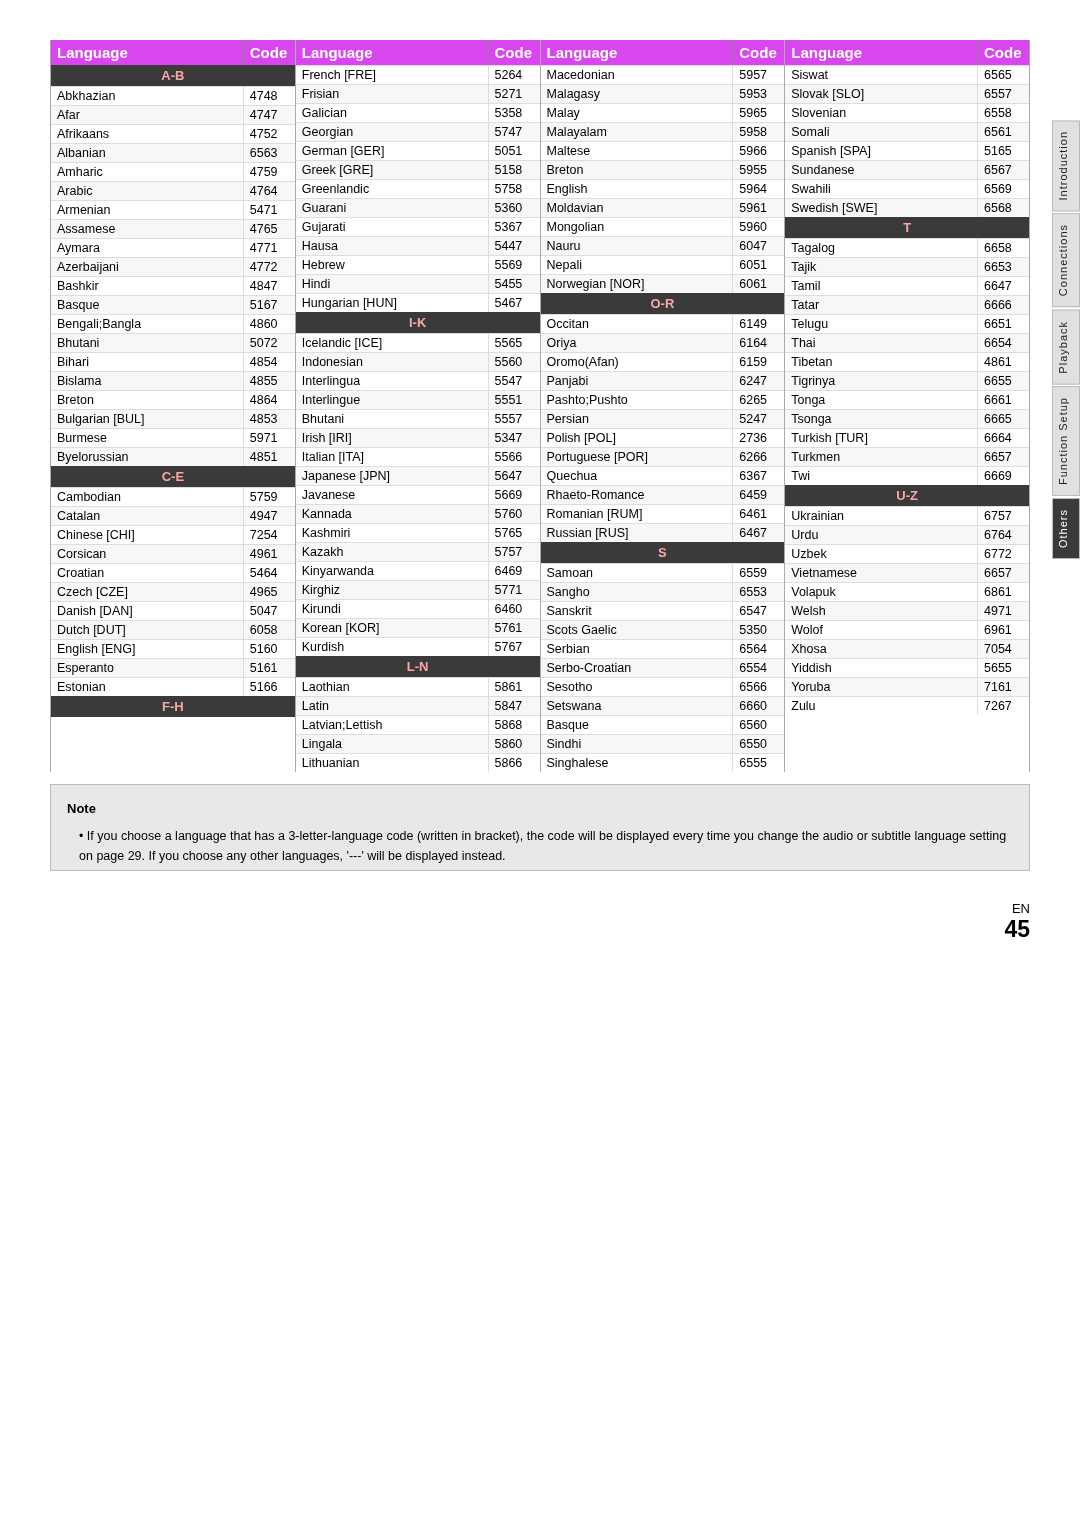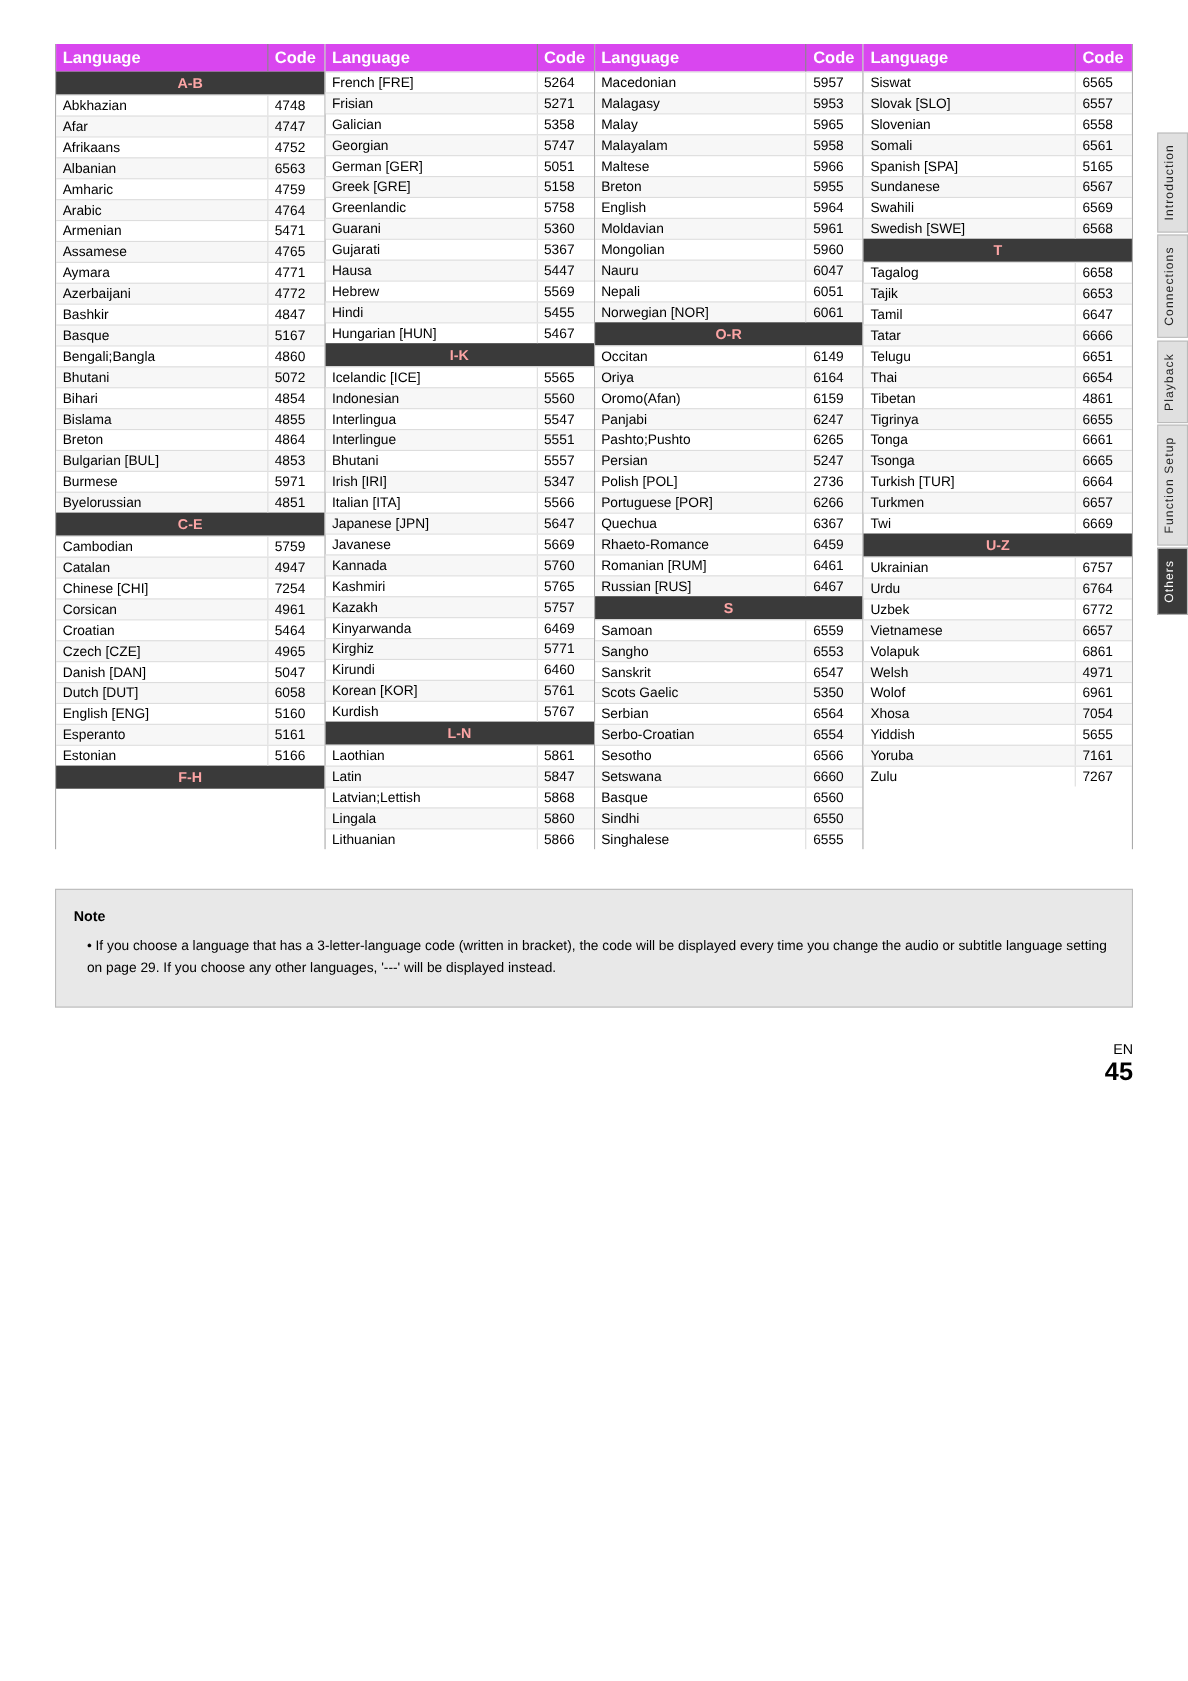--- a/index.html
+++ b/index.html
@@ -75,24 +75,24 @@
       padding: 2px 6px;
       font-size: 12.5px;
     }
     .lang-code {
       width: 52px;
       padding: 2px 6px;
       font-size: 12.5px;
       border-left: 1px solid #ddd;
     }
     .note-box {
-      margin-top: 36px;
+      margin-top: 12px;
       background: #e8e8e8;
       border: 1px solid #bbb;
-      padding: 14px 16px 25px 16px;
+      padding: 14px 16px 4px 16px;
       font-size: 12.5px;
       line-height: 1.6;
     }
     .note-box .note-title {
       font-weight: bold;
       font-size: 13px;
       margin-bottom: 6px;
     }
     .note-box ul {
       list-style: none;

